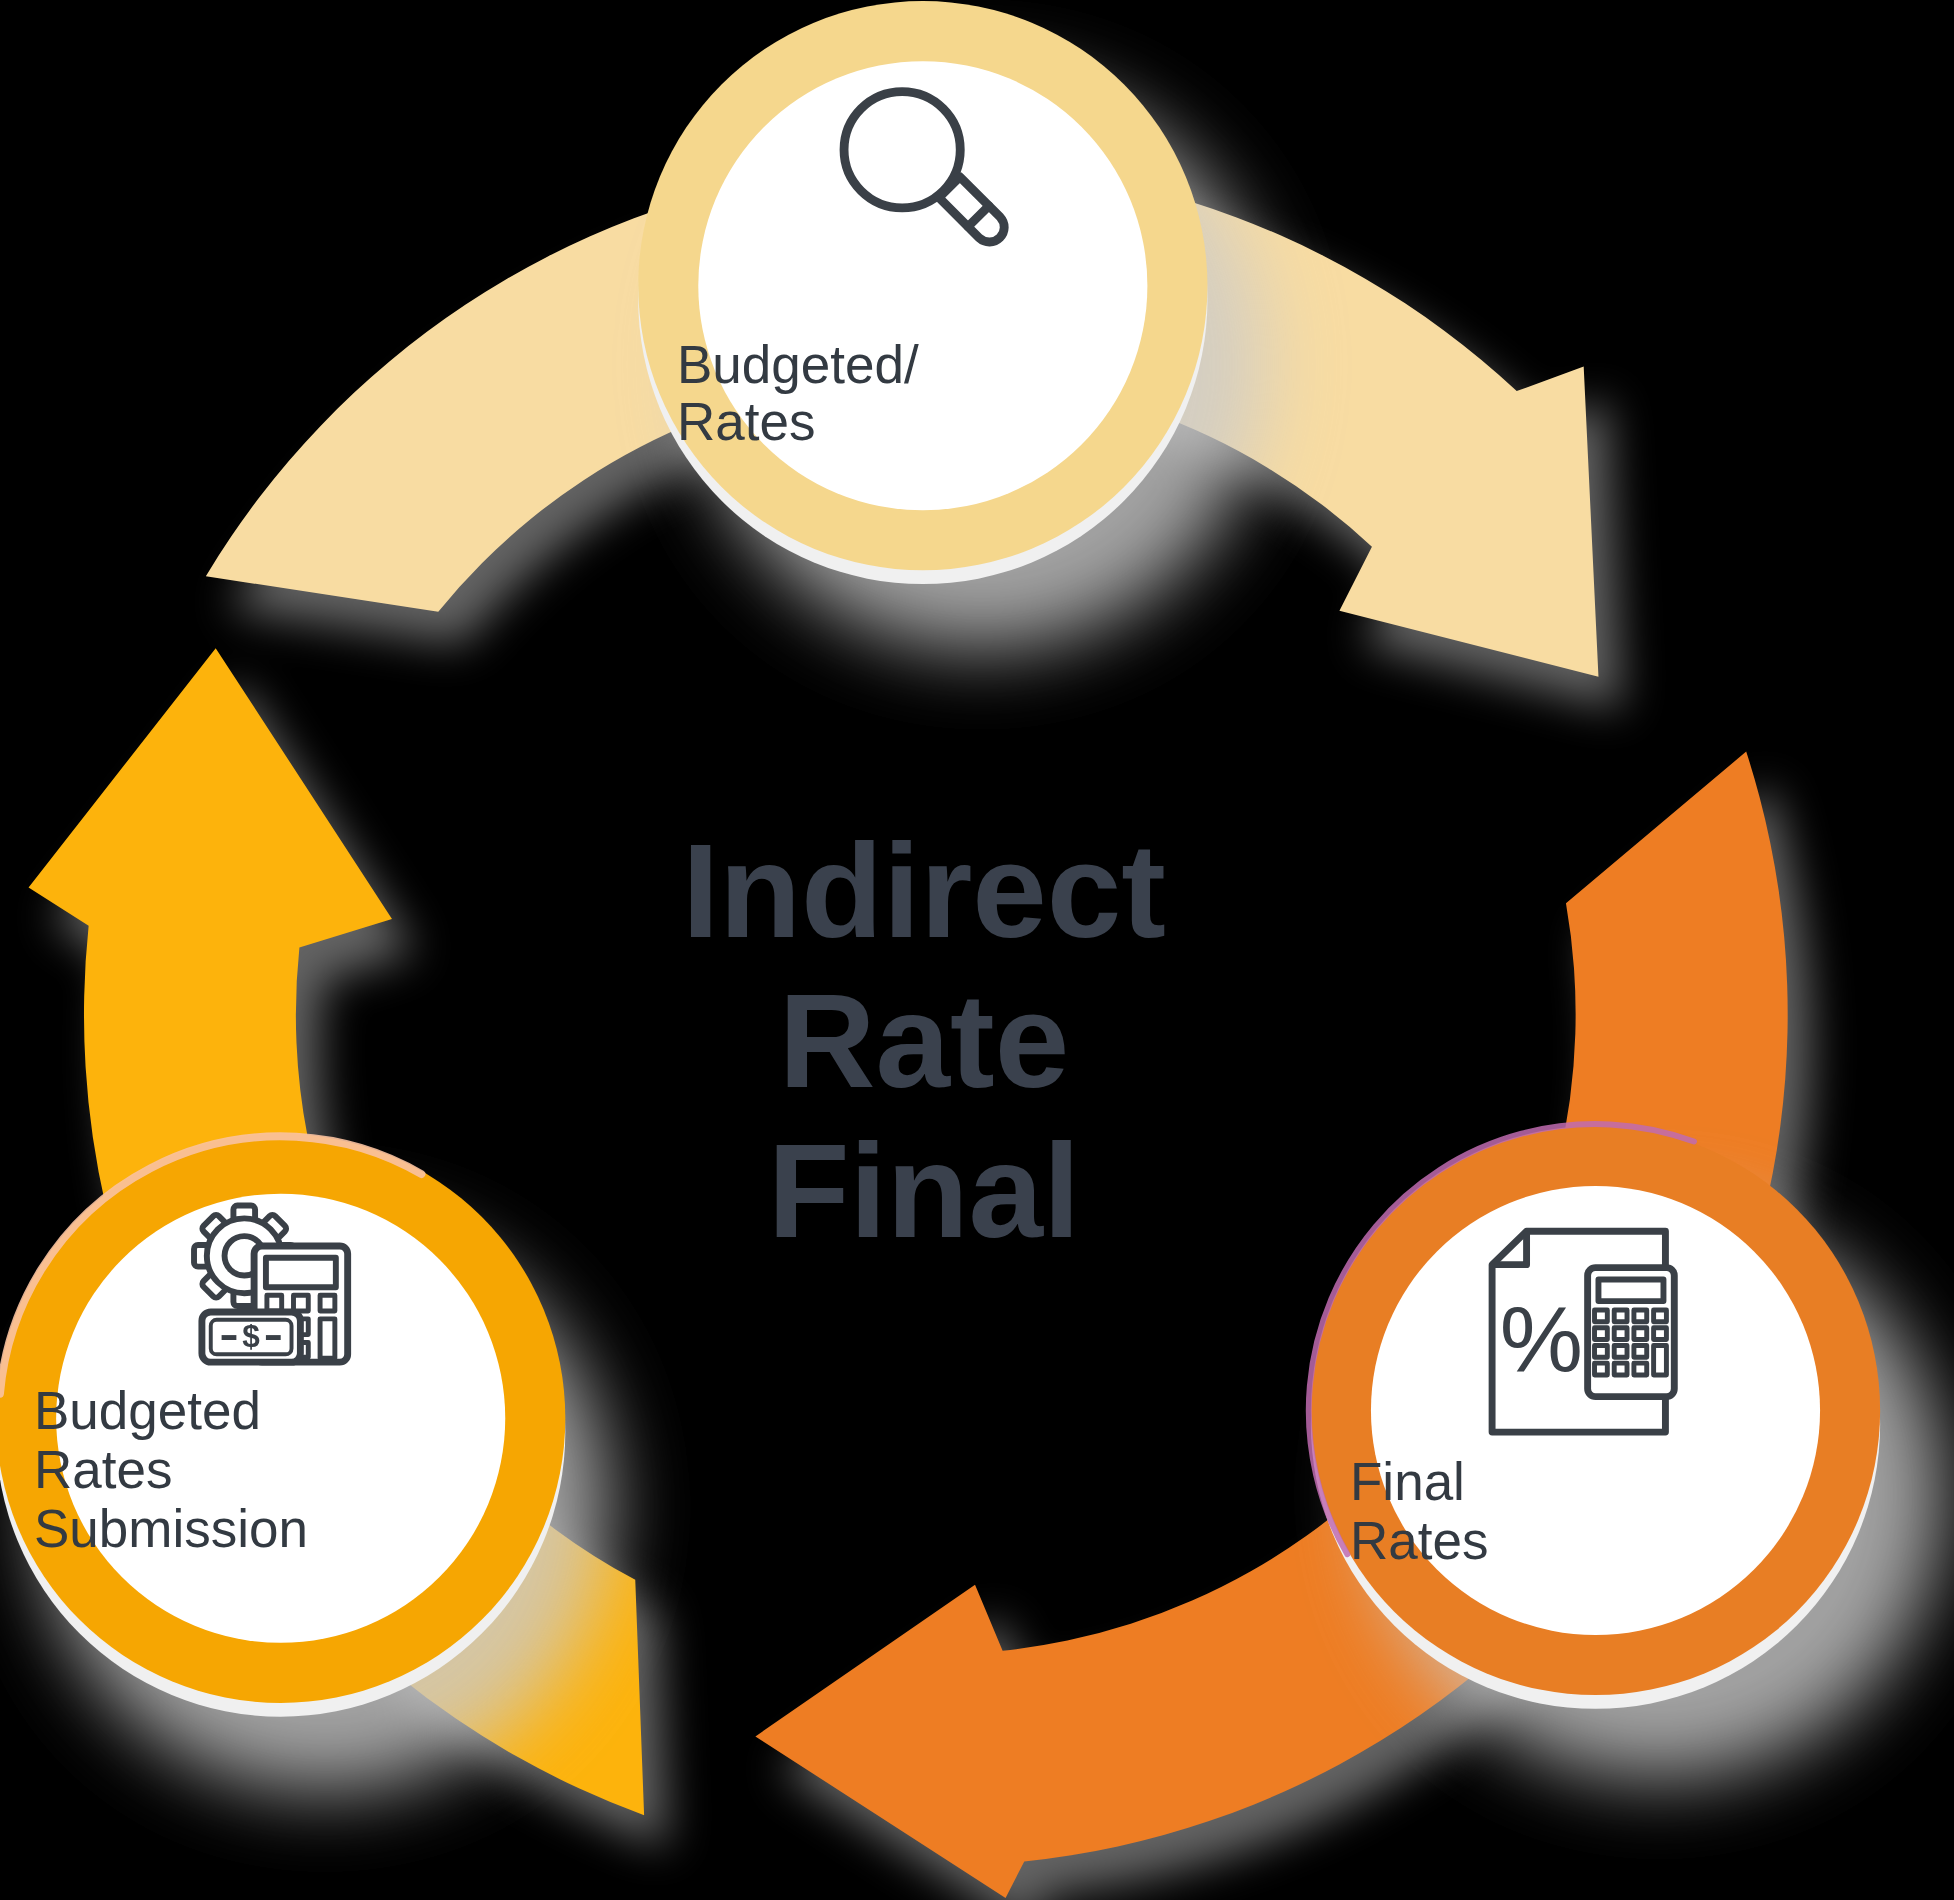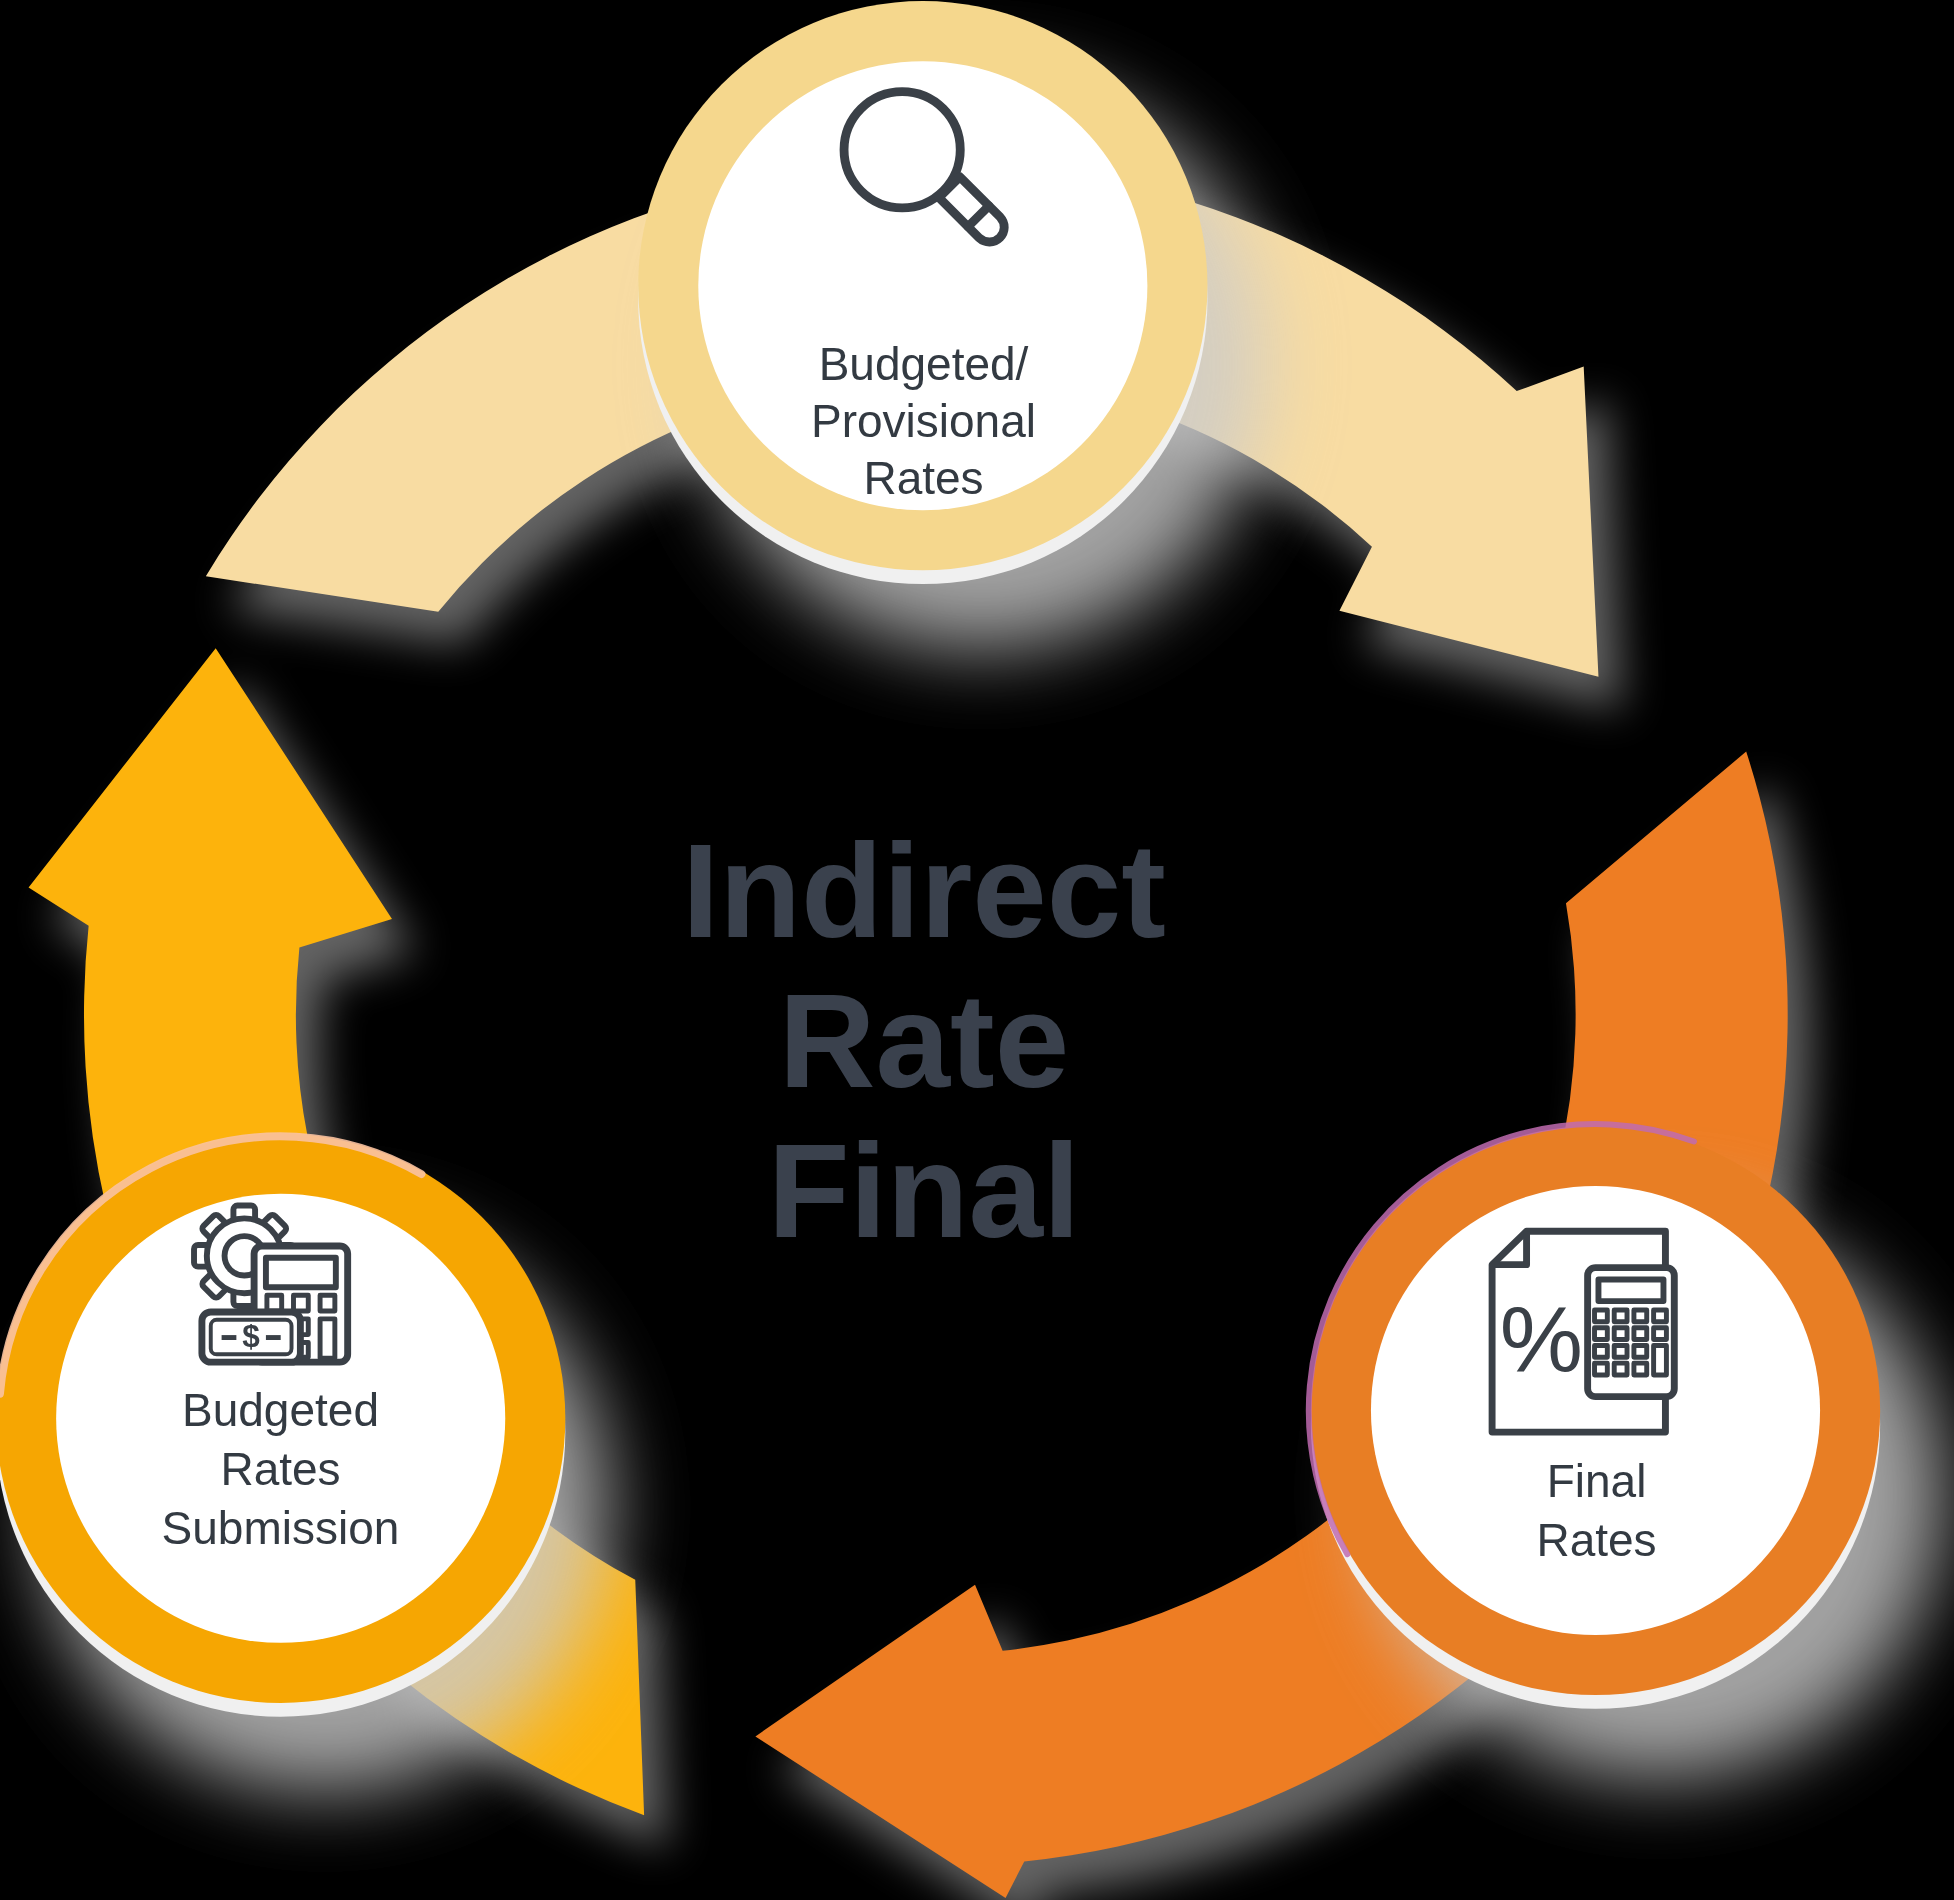--- a/index.html
+++ b/index.html
@@ -6,23 +6,22 @@
   #canvas{
     position:relative;
     width:1954px;height:1900px;
     background:var(--background,#000);
     overflow:hidden;
     font-family:"Liberation Sans", sans-serif;
   }
   #diagram-svg{position:absolute;left:0;top:0;}
   .label{
     position:absolute;
-    text-align:center;
     color:var(--label_color,#333A42);
-    font-size:46px;
+    font-size:53px;
     line-height:59px;
     font-weight:400;
     letter-spacing:0px;
   }
   .label.top{line-height:57px;}
   .title{
     position:absolute;
     text-align:center;
     color:var(--title_color,#3A414D);
     font-size:134px;
@@ -149,21 +148,20 @@
   </svg>
 
   <div class="title" style="left:530px;top:816px;width:788px;">
     <div>Indirect</div>
     <div>Rate</div>
     <div>Final</div>
   </div>
 
   <div class="label top" style="left:677px;top:336px;width:493px;">
     <div>Budgeted/</div>
-    <div>Provisional</div>
     <div>Rates</div>
   </div>
 
   <div class="label" style="left:1350px;top:1452px;width:493px;">
     <div>Final</div>
     <div>Rates</div>
   </div>
 
   <div class="label" style="left:34px;top:1381px;width:493px;">
     <div>Budgeted</div>

